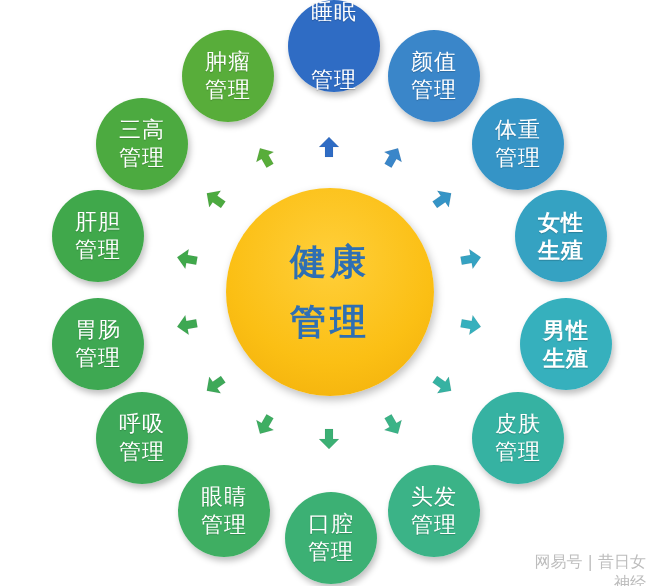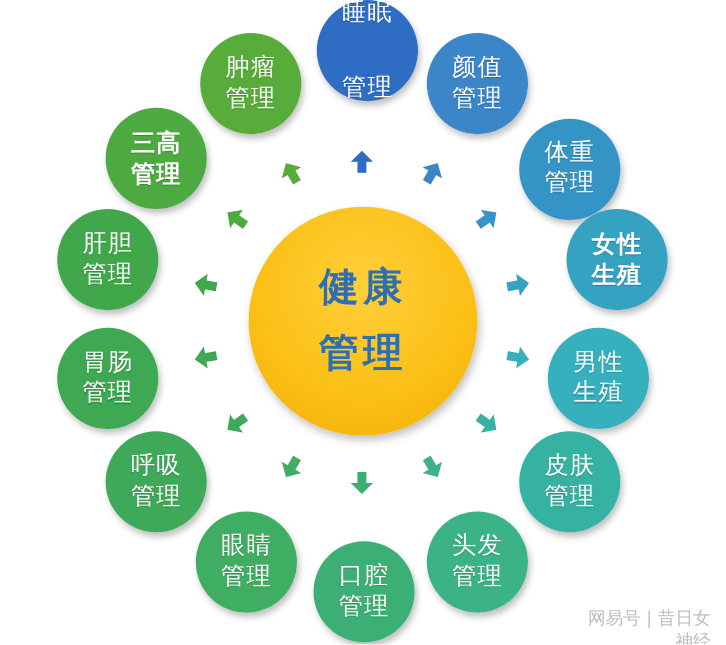--- a/index.html
+++ b/index.html
@@ -25,29 +25,29 @@
   </div>
   <div id="nodes">
       <div class="node" style="left: 288px; top: 0px; width: 92px; height: 92px; background: radial-gradient(circle at 50% 30%, rgb(47, 108, 196) 0%, rgb(47, 108, 196) 100%); gap: 40px;">
         <span>睡眠</span>
         <span>管理</span>
       </div>
       <div class="node" style="left: 388px; top: 30px; width: 92px; height: 92px; background: radial-gradient(circle at 50% 30%, rgb(58, 134, 201) 0%, rgb(58, 134, 201) 100%);">
         <span>颜值</span>
         <span>管理</span>
       </div>
-      <div class="node" style="left: 472px; top: 108px; width: 92px; height: 92px; background: radial-gradient(circle at 50% 30%, rgb(53, 148, 198) 0%, rgb(53, 148, 198) 100%); font-family: Liberation Mono, monospace;">
+      <div class="node" style="left: 472px; top: 98px; width: 92px; height: 92px; background: radial-gradient(circle at 50% 30%, rgb(53, 148, 198) 0%, rgb(53, 148, 198) 100%);">
         <span>体重</span>
         <span>管理</span>
       </div>
       <div class="node" style="left: 515px; top: 190px; width: 92px; height: 92px; background: radial-gradient(circle at 50% 30%, rgb(53, 162, 194) 0%, rgb(53, 162, 194) 100%); font-weight: bold;">
         <span>女性</span>
         <span>生殖</span>
       </div>
-      <div class="node" style="left: 498px; top: 298px; width: 92px; height: 92px; background: radial-gradient(circle at 50% 30%, rgb(54, 176, 189) 0%, rgb(54, 176, 189) 100%);">
+      <div class="node" style="left: 520px; top: 298px; width: 92px; height: 92px; background: radial-gradient(circle at 50% 30%, rgb(54, 176, 189) 0%, rgb(54, 176, 189) 100%); font-weight: bold;">
         <span>男性</span>
         <span>生殖</span>
       </div>
       <div class="node" style="left: 472px; top: 392px; width: 92px; height: 92px; background: radial-gradient(circle at 50% 30%, rgb(54, 178, 162) 0%, rgb(54, 178, 162) 100%); text-align: center;">
         <span>皮肤</span>
         <span>管理</span>
       </div>
       <div class="node" style="left: 388px; top: 465px; width: 92px; height: 92px; background: radial-gradient(circle at 50% 30%, rgb(59, 179, 135) 0%, rgb(59, 179, 135) 100%);">
         <span>头发</span>
         <span>管理</span>
@@ -65,21 +65,21 @@
         <span>管理</span>
       </div>
       <div class="node" style="left: 52px; top: 298px; width: 92px; height: 92px; background: radial-gradient(circle at 50% 30%, rgb(62, 168, 82) 0%, rgb(62, 168, 82) 100%);">
         <span>胃肠</span>
         <span>管理</span>
       </div>
       <div class="node" style="left: 52px; top: 190px; width: 92px; height: 92px; background: radial-gradient(circle at 50% 30%, rgb(64, 168, 75) 0%, rgb(64, 168, 75) 100%);">
         <span>肝胆</span>
         <span>管理</span>
       </div>
-      <div class="node" style="left: 96px; top: 98px; width: 92px; height: 92px; background: radial-gradient(circle at 50% 30%, rgb(76, 170, 64) 0%, rgb(76, 170, 64) 100%); font-weight: bold;">
+      <div class="node" style="left: 96px; top: 98px; width: 92px; height: 92px; background: radial-gradient(circle at 50% 30%, rgb(76, 170, 64) 0%, rgb(76, 170, 64) 100%);">
         <span>三高</span>
         <span>管理</span>
       </div>
       <div class="node" style="left: 182px; top: 30px; width: 92px; height: 92px; background: radial-gradient(circle at 50% 30%, rgb(88, 173, 58) 0%, rgb(88, 173, 58) 100%); text-align: right;">
         <span>肿瘤</span>
         <span>管理</span>
       </div>
     </div>
   <div id="arrows">
       <div class="arrow" style="left: 318px; top: 136px; transform: rotate(-90deg);"><svg width="22" height="22" viewBox="0 0 22 22">

